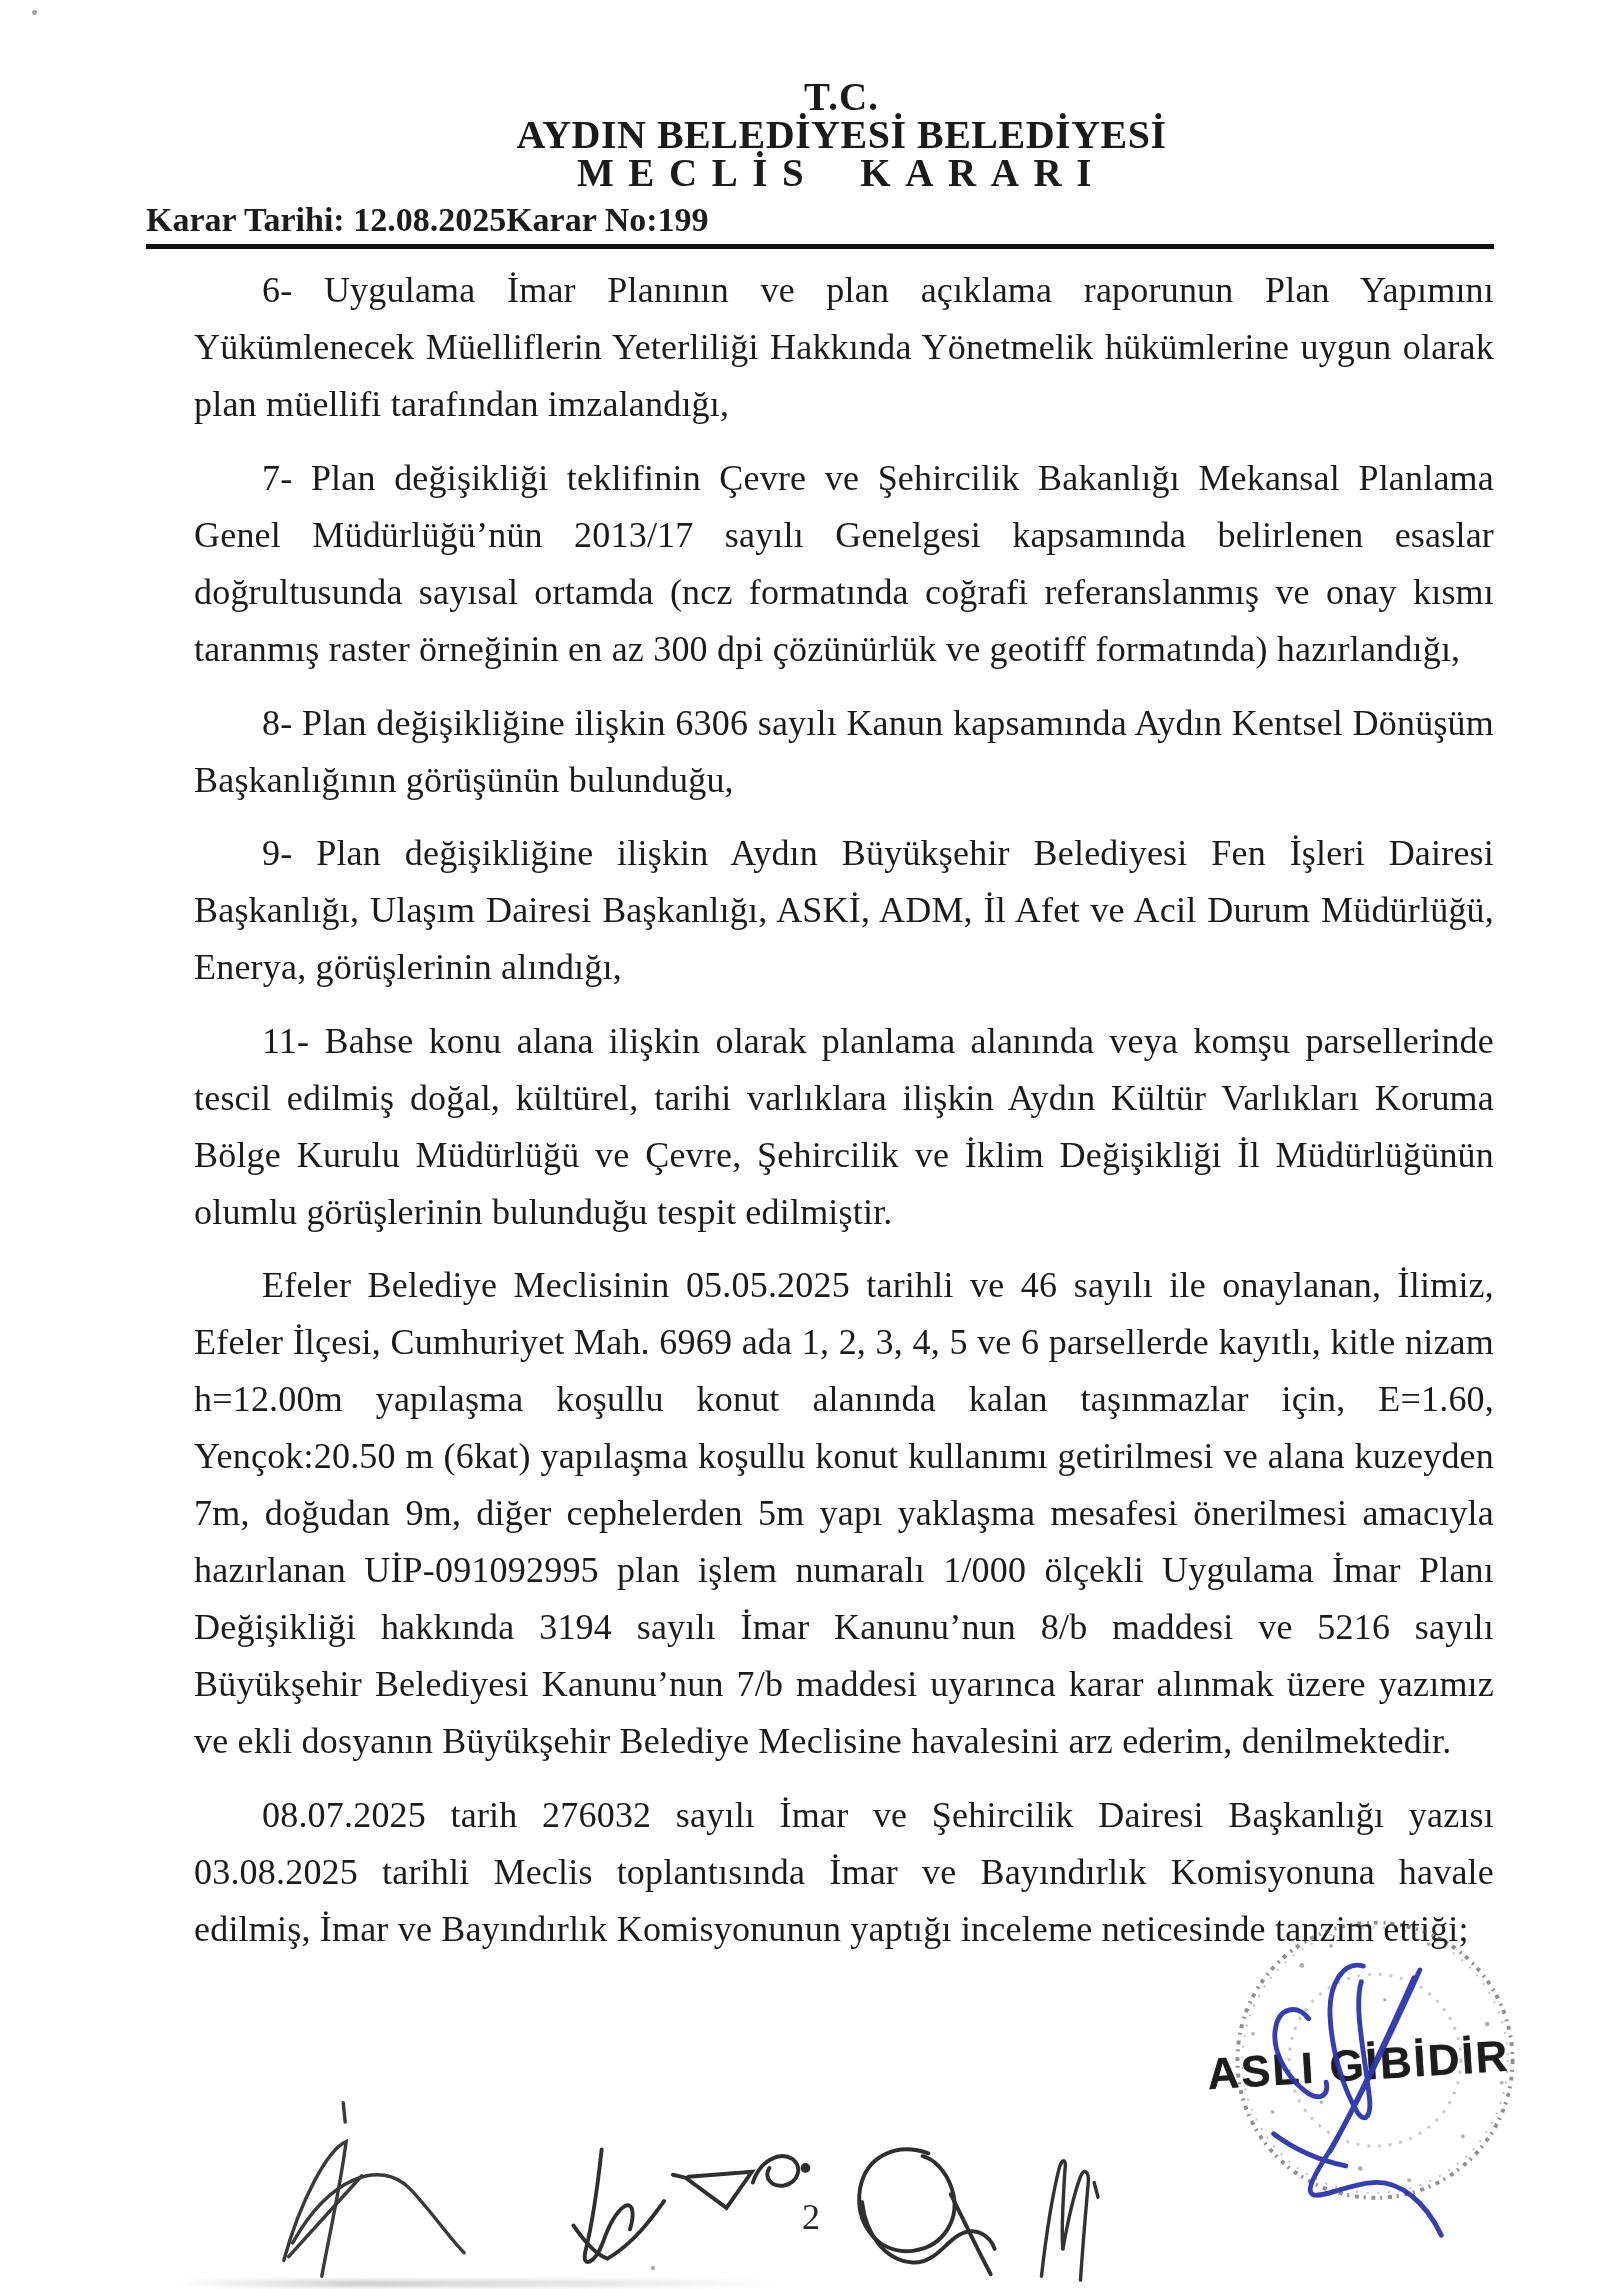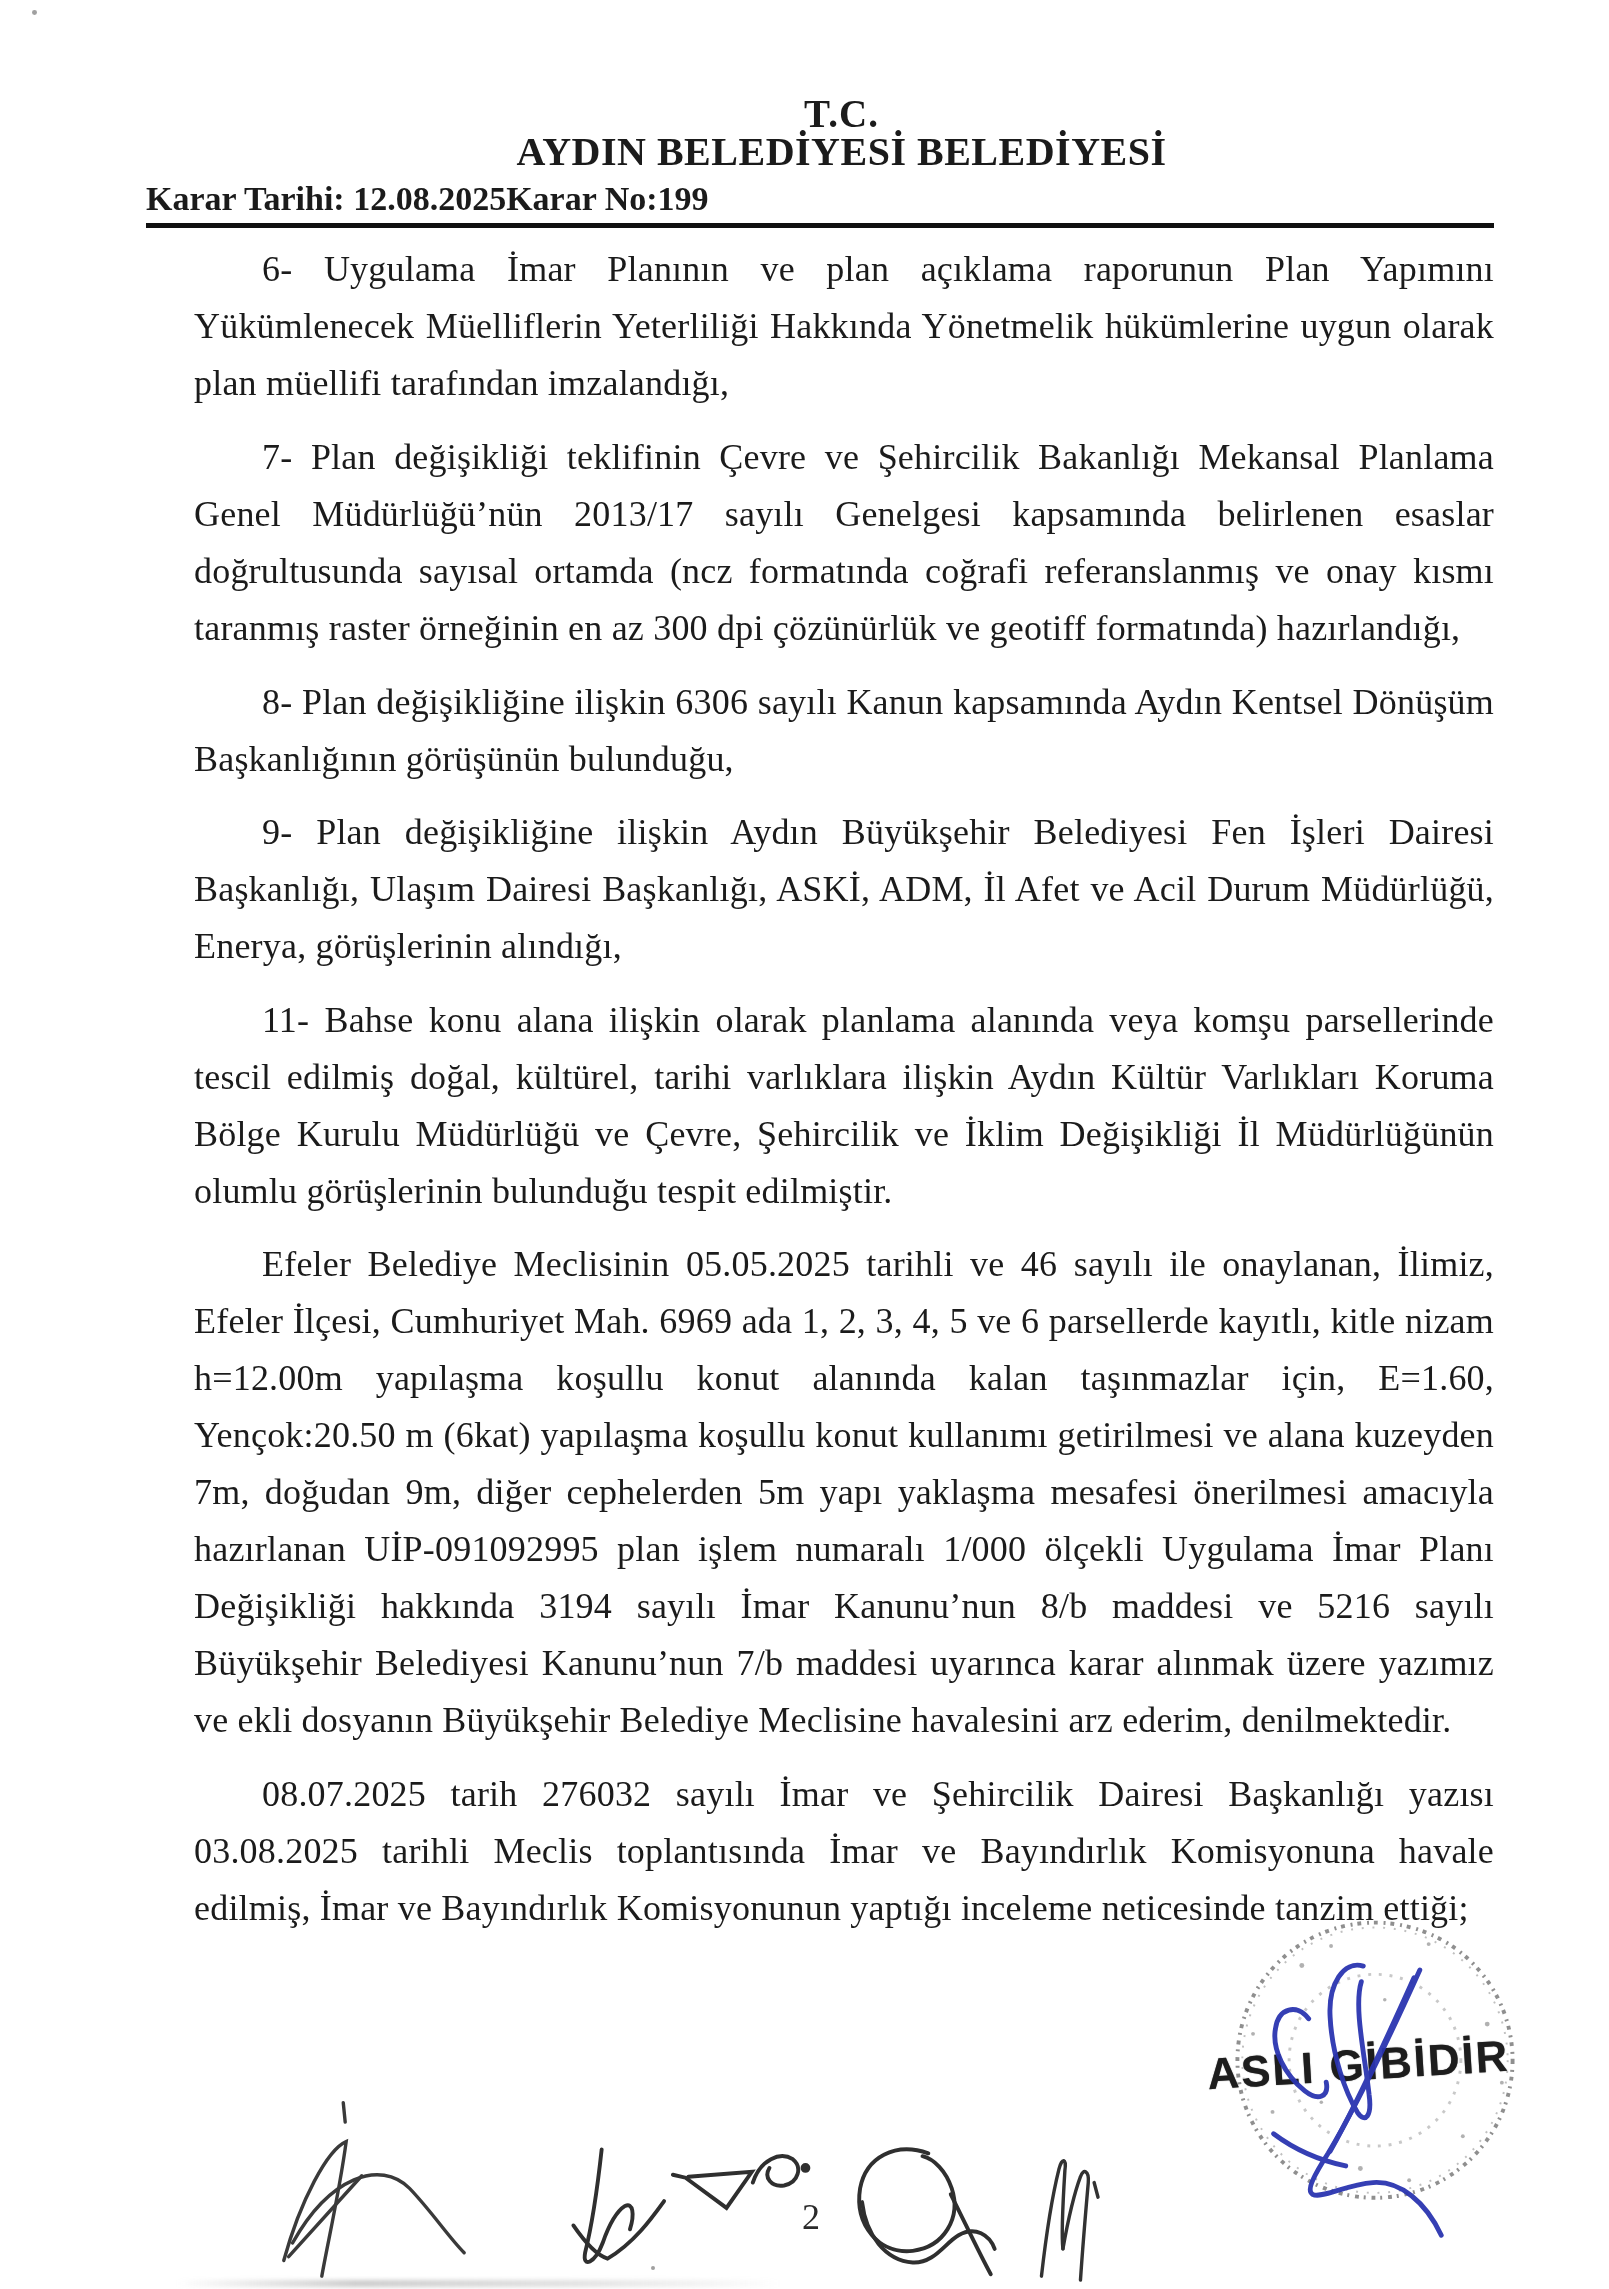--- a/index.html
+++ b/index.html
@@ -5,21 +5,21 @@
   html,body{margin:0;padding:0;}
   body{
     width:1609px;height:2290px;
     background:#ffffff;
     font-family:"Liberation Serif","DejaVu Serif",serif;
     color:#1b1b1b;
     position:relative;
     overflow:hidden;
   }
   .page{position:relative;width:1609px;height:2290px;}
-  .content{position:absolute;left:146px;top:18px;width:1348px;}
+  .content{position:absolute;left:146px;top:1px;width:1348px;}
   .doc-header{text-align:center;transform:translateX(21.5px);padding-top:76px;}
   .hdr-tc{font-size:39px;font-weight:bold;line-height:39px;letter-spacing:1px;}
   .hdr-muni{font-size:40px;font-weight:bold;line-height:38px;letter-spacing:0.5px;}
   .hdr-decision{font-size:39px;font-weight:bold;line-height:38px;letter-spacing:14.6px;word-spacing:17.6px;}
   .meta-row{display:flex;margin-top:8.8px;font-size:34px;font-weight:bold;}
   .rule{border-bottom:5.9px solid #101010;margin-top:4.9px;}
   .body-text{margin-top:13.7px;margin-left:48px;}
   .body-text p{
     margin:0 0 16.6px 0;
     font-size:36px;
@@ -55,20 +55,21 @@
 <body>
 
 <div class="page">
 
   <div class="speck-tl"></div>
 
   <div class="content">
     <div class="doc-header">
       <div class="hdr-tc">T.C.</div>
       <div class="hdr-muni">AYDIN BELEDİYESİ BELEDİYESİ</div>
+      <div class="hdr-decision">MECLİS KARARI</div>
     </div>
 
     <div class="meta-row">
       <div>
         <span>Karar Tarihi:</span>
         <span>12.08.2025</span>
       </div>
       <div>
         <span>Karar No:</span><span>199</span>
       </div>

